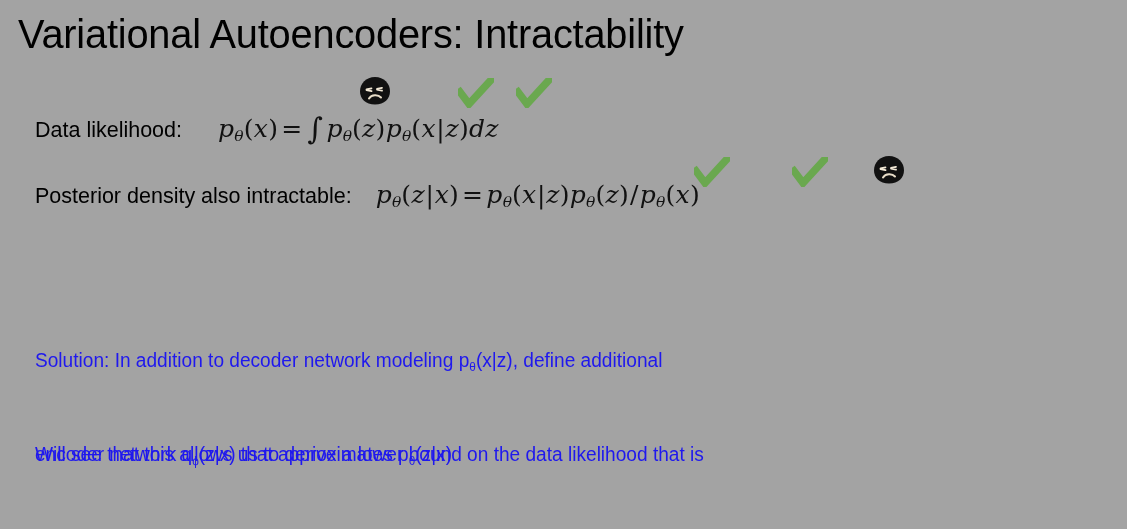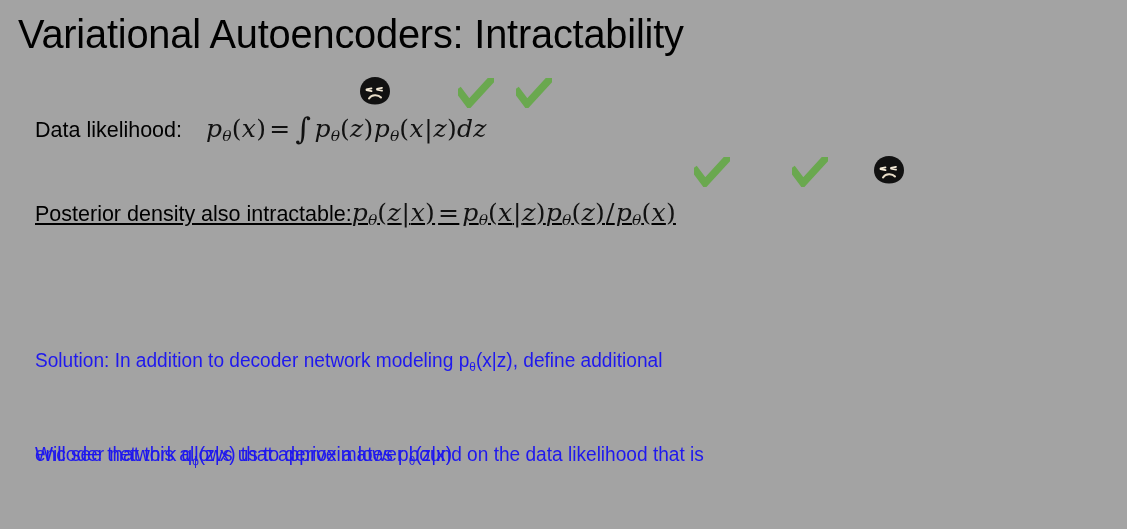--- a/index.html
+++ b/index.html
@@ -37,20 +37,21 @@
     transform: scaleX(0.97);
     transform-origin: left center;
   }
 
   
   .row {
     position: absolute;
     white-space: nowrap;
     display: flex;
     align-items: baseline;
+    gap: 24px;
   }
   .label {
     font-family: "Liberation Sans", sans-serif;
     font-size: 21.5px;
     color: #000000;
     line-height: 26px;
   }
 
   
   .math {
@@ -120,21 +121,21 @@
 </style>
 </head>
 <body>
 
 <div class="slide">
 
   <div class="slide-title">Variational Autoencoders: Intractability</div>
 
   <div class="row" style="left:35px; top:112px;">
     <span class="label">Data likelihood:</span>
-    <span class="math" style="margin-left:24px;">
+    <span class="math" style="margin-left:12px;">
       <span>p</span><sub>θ</sub><span class="paren">(</span><span>x</span><span class="paren">)</span><span class="op">=</span><span class="intg">∫</span><span>p</span><sub>θ</sub><span class="paren">(</span><span>z</span><span class="paren">)</span><span>p</span><sub>θ</sub><span class="paren">(</span><span>x</span><span class="bar">|</span><span>z</span><span class="paren">)</span><span>dz</span>
     </span>
   </div>
 
   <div class="mark sadface" style="left:358px; top:76px;">
     <svg width="34" height="30" viewBox="0 0 34 30">
       <path d="M17 1 C26 1 32 7.5 32 15.5 C32 22.5 26.5 28.5 17 28.5 C7.5 28.5 2 22.5 2 15.5 C2 7.5 8 1 17 1 Z" fill="#111111"></path>
       <path d="M8.5 13.5 l5 -1.2 M13.5 15.2 l-5 -1.2" stroke="#f2e8d5" stroke-width="1.8" stroke-linecap="round" fill="none"></path>
       <path d="M19 13.0 l5 -1.2 M24 14.7 l-5 -1.2" stroke="#f2e8d5" stroke-width="1.8" stroke-linecap="round" fill="none"></path>
       <path d="M11 22.5 C13.5 18.5 20 18.2 23 21.5" stroke="#e8ddc8" stroke-width="2" stroke-linecap="round" fill="none"></path>
@@ -146,21 +147,21 @@
       <path d="M2 14 L11 26 L33 2" stroke="#6aa84f" stroke-width="7.5" fill="none" stroke-linecap="square" stroke-linejoin="miter"></path>
     </svg>
   </div>
 
   <div class="mark check" style="left:516px; top:78px;">
     <svg width="36" height="30" viewBox="0 0 36 30">
       <path d="M2 14 L11 26 L33 2" stroke="#6aa84f" stroke-width="7.5" fill="none" stroke-linecap="square" stroke-linejoin="miter"></path>
     </svg>
   </div>
 
-  <div class="row" style="left:35px; top:198px;text-decoration:underline;">
+  <div class="row" style="left:35px; top:180px;">
     <span class="label">Posterior density also intractable:</span>
     <span class="math" style="">
       <span>p</span><sub>θ</sub><span class="paren">(</span><span>z</span><span class="bar">|</span><span>x</span><span class="paren">)</span><span class="op">=</span><span>p</span><sub>θ</sub><span class="paren">(</span><span>x</span><span class="bar">|</span><span>z</span><span class="paren">)</span><span>p</span><sub>θ</sub><span class="paren">(</span><span>z</span><span class="paren">)</span><span class="slash">/</span><span>p</span><sub>θ</sub><span class="paren">(</span><span>x</span><span class="paren">)</span>
     </span>
   </div>
 
   <div class="mark check" style="left:694px; top:157px;">
     <svg width="36" height="30" viewBox="0 0 36 30">
       <path d="M2 14 L11 26 L33 2" stroke="#6aa84f" stroke-width="7.5" fill="none" stroke-linecap="square" stroke-linejoin="miter"></path>
     </svg>

